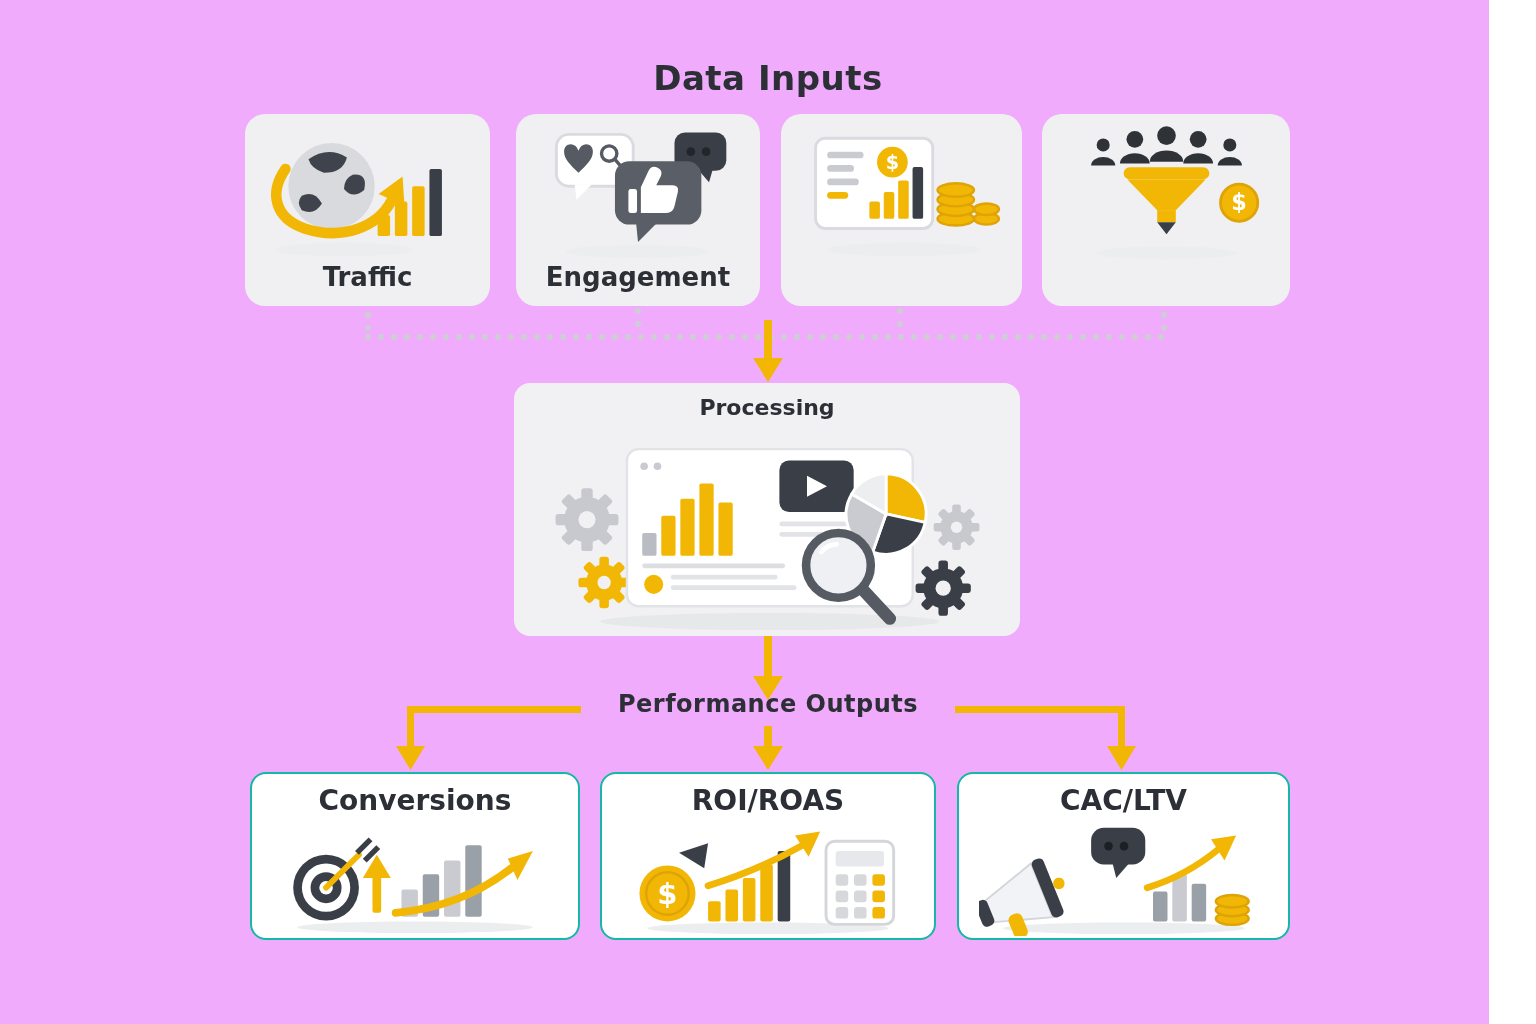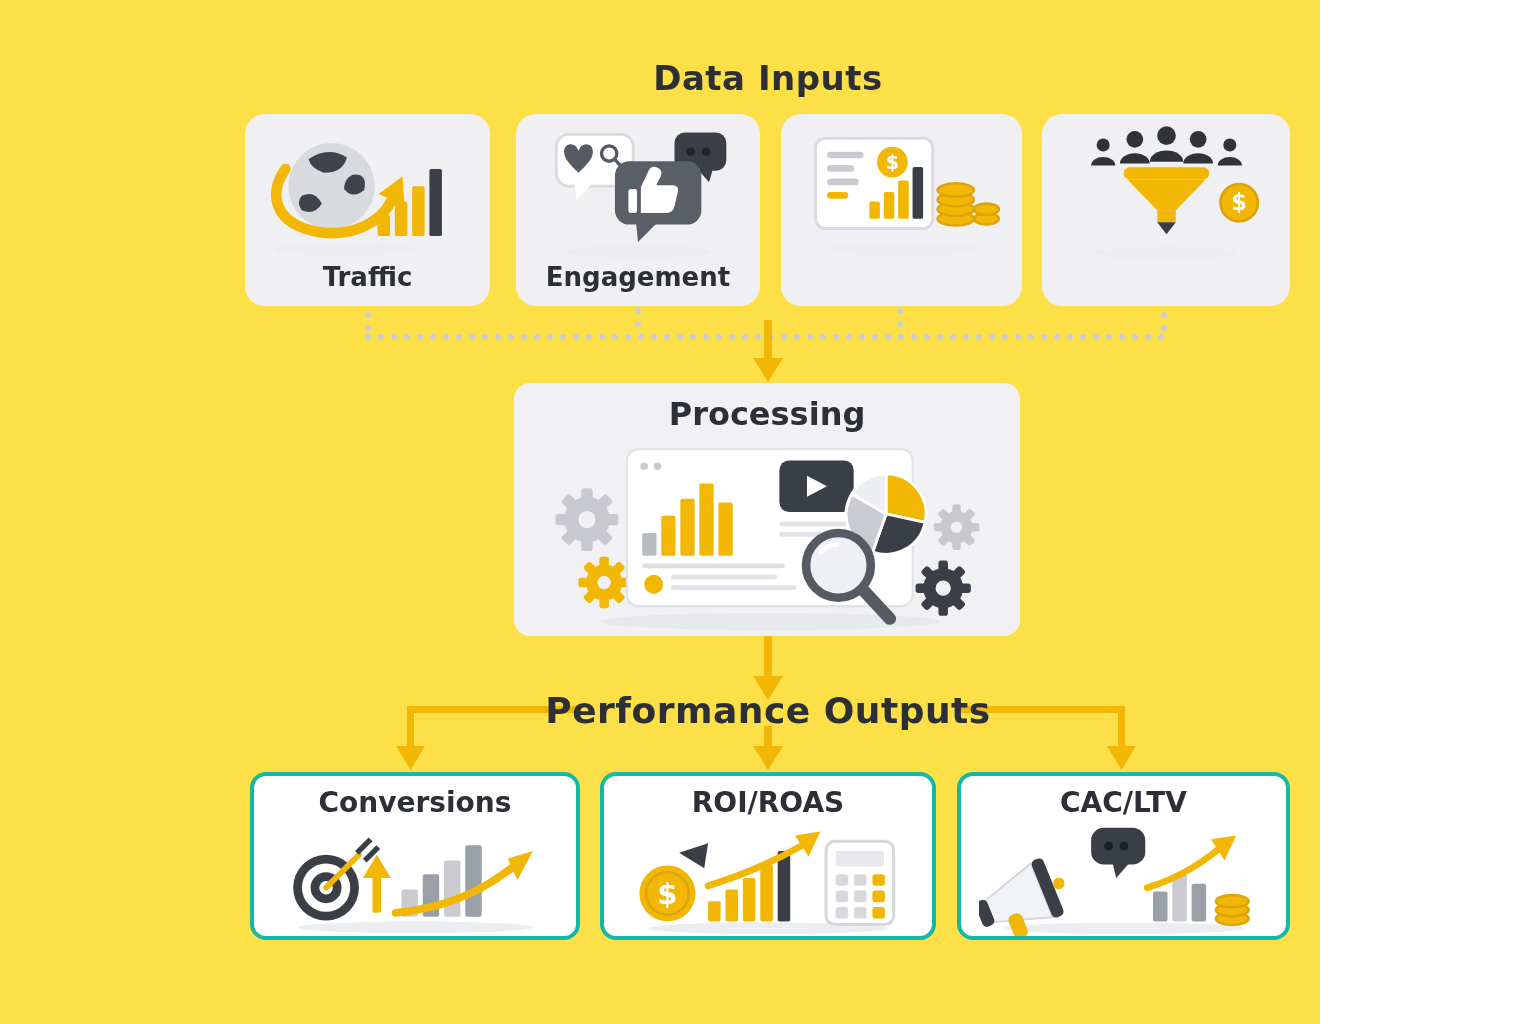--- a/index.html
+++ b/index.html
@@ -3,58 +3,58 @@
 <meta charset="utf-8">
 <title>Diagram</title>
 <style>
   * { box-sizing: border-box; }
   html,body { margin:0; padding:0; }
   body {
     width:1536px; height:1024px; background:#ffffff;
     font-family:"DejaVu Sans","Liberation Sans",sans-serif;
     color:#2C2F35;
   }
-  .canvas { position:relative; width:1320px; height:1024px; overflow:hidden; background:#fde047; }
+  .canvas { position:relative; width:1489px; height:1024px; overflow:hidden; background:#f0abfc; }
 
   .overlay { position:absolute; left:0; top:0; width:1536px; height:1024px; pointer-events:none; z-index:1; }
 
   .section-title {
     position:absolute; left:0; width:1536px; text-align:center;
     font-weight:bold; color:#2C2F35; letter-spacing:0.5px; z-index:3;
   }
   #inputs-title { top:58px; font-size:34px; }
-  #outputs-title { top:690px; font-size:36px; }
+  #outputs-title { top:690px; font-size:24px; }
 
   .card { position:absolute; z-index:2; }
   .card--input {
     background:#F0F0F2; border-radius:20px;
   }
   .card--input .icon-wrap {
     position:absolute; top:4px; left:0; right:0; height:146px;
     display:flex; align-items:center; justify-content:center;
   }
   .card--input .card-label {
     position:absolute; bottom:14px; left:0; right:0; text-align:center;
     font-size:26px; font-weight:bold; color:#2C2F35;
   }
 
   .card--processing {
     background:#F1F1F4; border-radius:16px;
   }
   .card--processing .card-title {
     position:absolute; top:12px; left:0; right:0; text-align:center;
-    font-size:32px; font-weight:bold;
+    font-size:22px; font-weight:bold;
   }
   .card--processing .icon-wrap {
     position:absolute; top:48px; left:0; right:0; bottom:4px;
     display:flex; align-items:center; justify-content:center;
   }
 
   .card--output {
-    background:#ffffff; border:4px solid #14b8a6; border-radius:16px;
+    background:#ffffff; border:2px solid #14b8a6; border-radius:16px;
   }
   .card--output .card-title {
     position:absolute; top:10px; left:0; right:0; text-align:center;
     font-size:28px; font-weight:bold;
   }
   .card--output .icon-wrap {
     position:absolute; top:46px; left:0; right:0; bottom:2px;
     display:flex; align-items:center; justify-content:center;
   }
 

